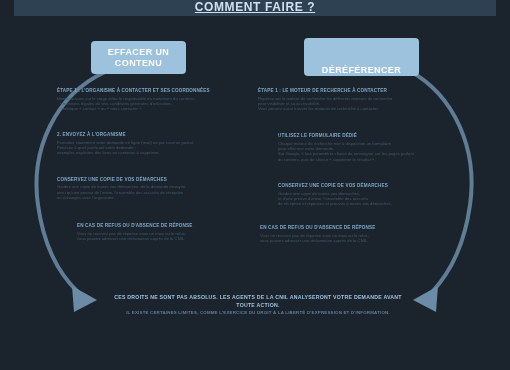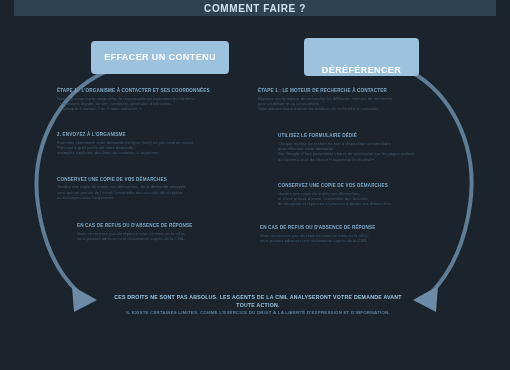--- a/index.html
+++ b/index.html
@@ -31,25 +31,26 @@
     height: 28px;
     background: #2e4153;
     display: flex;
     align-items: flex-end;
     justify-content: center;
     box-sizing: border-box;
     padding-bottom: 2px;
   }
   .title-bar .title-text {
     color: #cfe0ef;
-    font-size: 10px;
+    font-size: 12px;
     font-weight: bold;
     letter-spacing: 0.6px;
     text-transform: uppercase;
     white-space: nowrap;
+    text-decoration: underline;
   }
 
   
   .flow-svg {
     position: absolute;
     left: 0; top: 0;
     width: 510px;
     height: 370px;
     pointer-events: none;
   }
@@ -70,21 +71,21 @@
     font-weight: bold;
     font-size: 9px;
     letter-spacing: 0.4px;
     line-height: 11px;
     text-transform: uppercase;
     padding: 0 6px;
   }
   .pill-left {
     left: 91px;
     top: 41px;
-    width: 138px;
+    width: 95px;
     height: 33px;
   }
   .pill-right {
     left: 304px;
     top: 38px;
     width: 115px;
     height: 38px;
     align-items: flex-end;
   }
 

